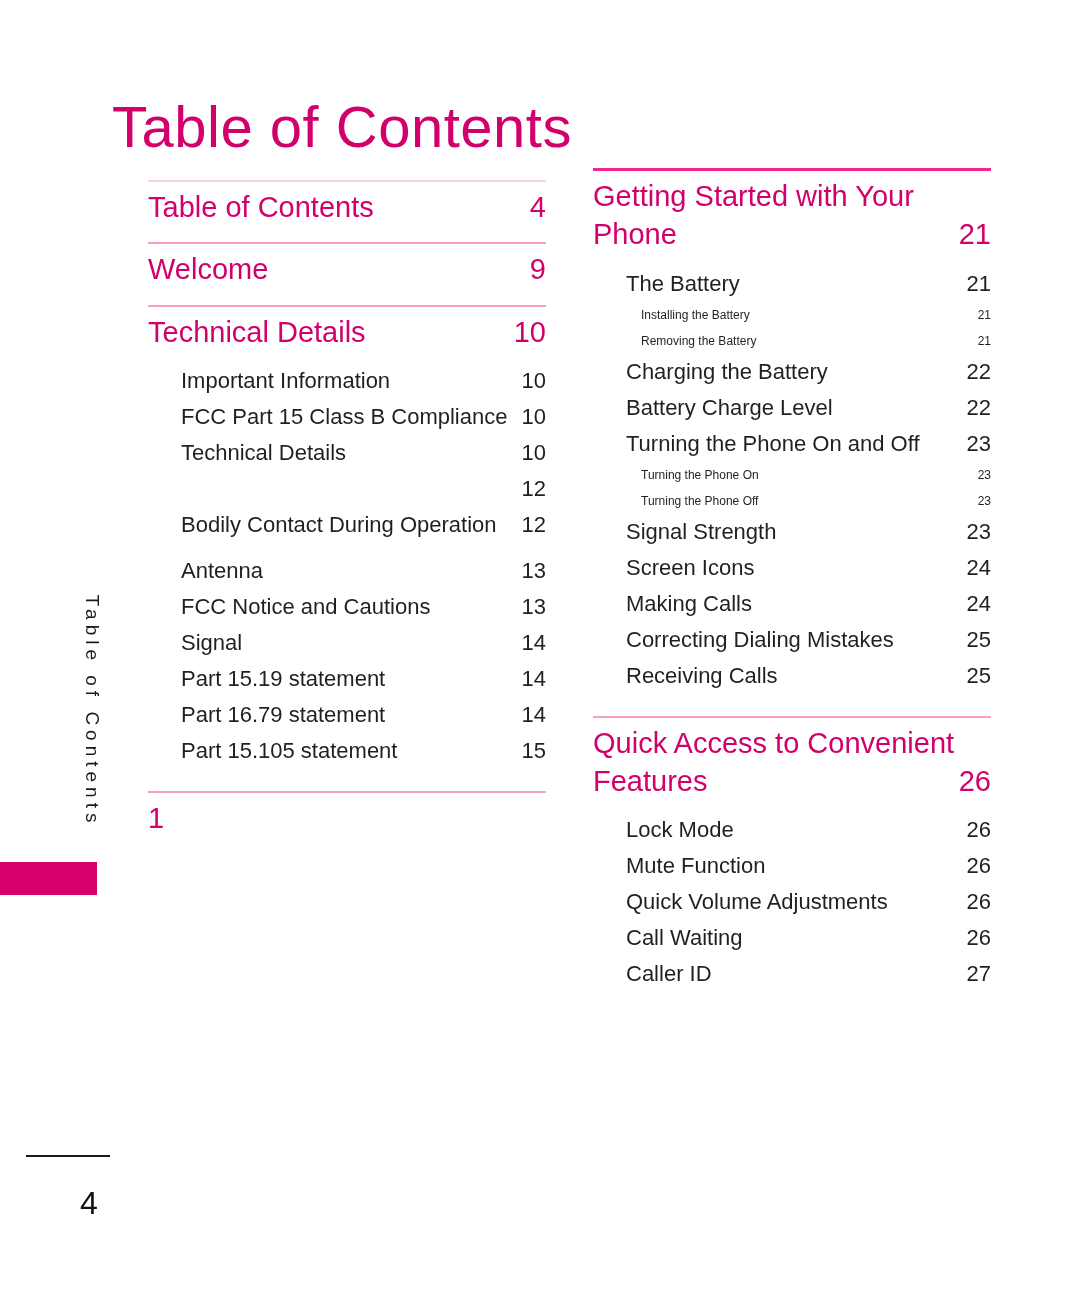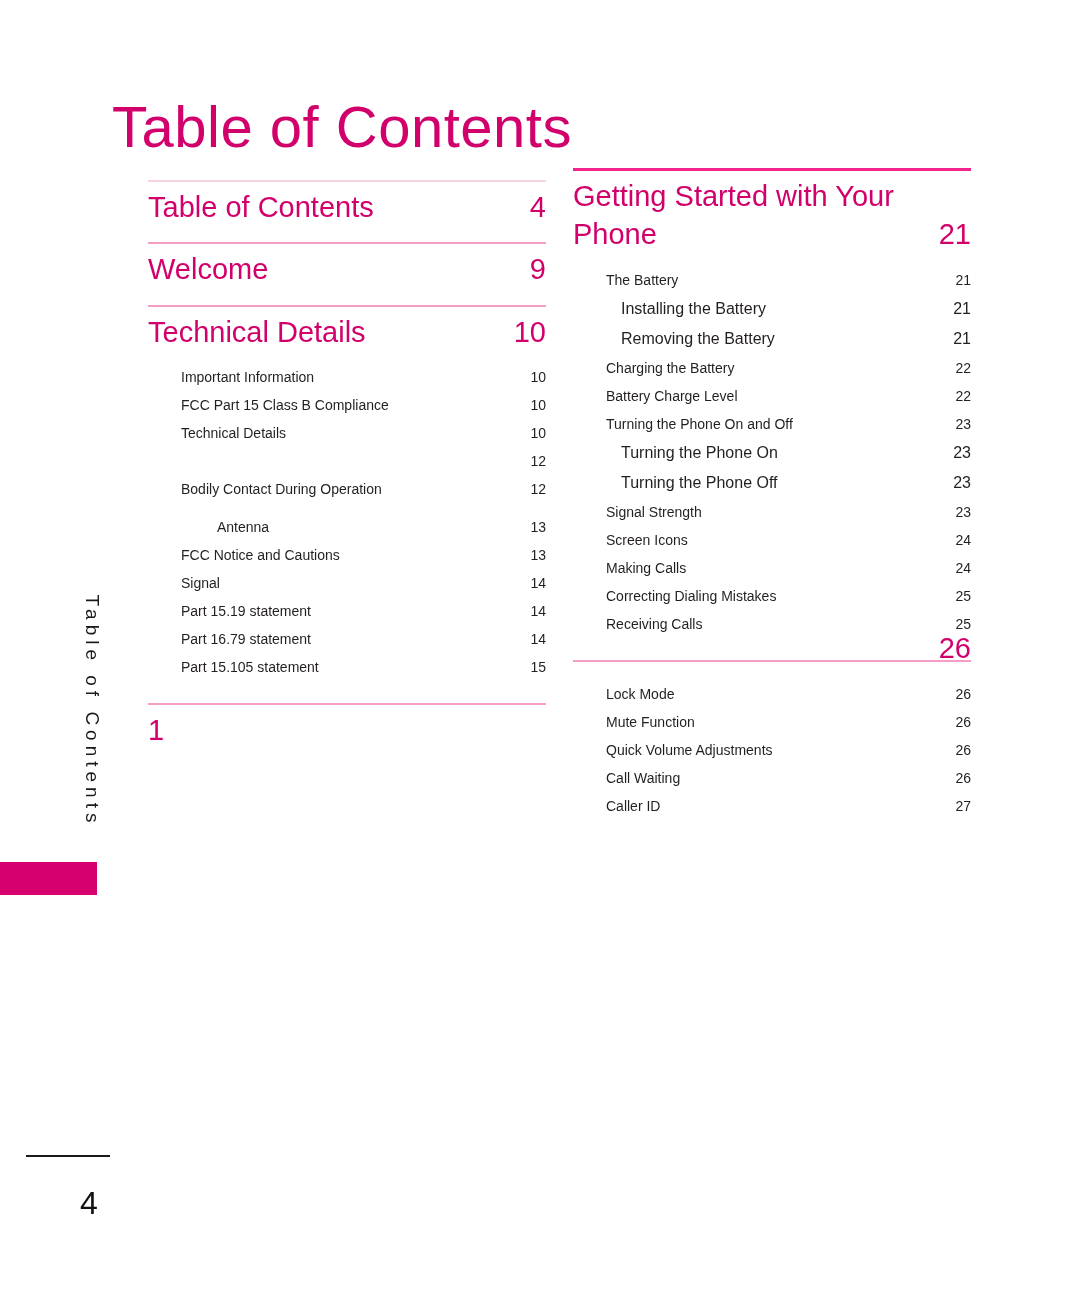--- a/index.html
+++ b/index.html
@@ -74,21 +74,21 @@
     position: absolute;
     left: 0;
     top: 168px;
     width: 1080px;
   }
   .col {
     position: absolute;
     top: 0;
   }
   .col-left  { left: 148px;  width: 398px; }
-  .col-right { left: 573px;  width: 398px; }
+  .col-right { left: 593px;  width: 398px; }
 
   
   .section { position: relative; }
   .rule {
     height: 2px;
     background: #f06ab0;
     width: 100%;
   }
   .rule.rule-strong { background: #f5258f; height: 3px; }
   .rule.rule-faint  { background: #f6d3dd; height: 2px; }
@@ -123,40 +123,39 @@
   .sec-head.one-line .sec-page { position: static; }
 
   
   .entries {
     padding-top: 8px;
   }
   .entry {
     display: flex;
     align-items: baseline;
     color: #231f20;
-    font-size: 14px;
+    font-size: 22px;
     line-height: 1.0;
     padding: 7px 0;
   }
   .entry .e-label { flex: 0 1 auto; }
   .entry .e-dots  { flex: 1 1 auto; min-width: 8px; }
   .entry .e-page  { flex: 0 0 auto; text-align: right; }
   .entry.lvl1 { padding-left: 33px; }
-  .entry.lvl2 { padding-left: 48px; font-size: 16px; }
+  .entry.lvl2 { padding-left: 48px; font-size: 12px; }
   
   .entry.wrap {
     display: block;
   }
   .entry.wrap .e-first { display: block; }
   .entry.wrap .e-second {
     display: flex;
     align-items: flex-end;
     justify-content: space-between;
     padding-top: 10px;
-    margin-left: 36px;
   }
 
   .spacer-sm { height: 12px; }
   .spacer-md { height: 22px; }
 </style>
 </head>
 <body>
 
 <h1 class="page-title">Table of Contents</h1>
 
@@ -328,20 +327,21 @@
             <span class="e-label">Receiving Calls</span>
             <span class="e-dots"></span>
             <span class="e-page">25</span>
           </div>
         </div>
       </div>
       <div class="spacer-md"></div>
       <div class="section">
         <div class="rule rule-mid"></div>
         <div class="sec-head">
+          <span class="sec-title">Quick Access to Convenient Features</span>
           <span class="sec-page">26</span>
         </div>
         <div class="entries">
           <div class="entry lvl1">
             <span class="e-label">Lock Mode</span>
             <span class="e-dots"></span>
             <span class="e-page">26</span>
           </div>
           <div class="entry lvl1">
             <span class="e-label">Mute Function</span>

